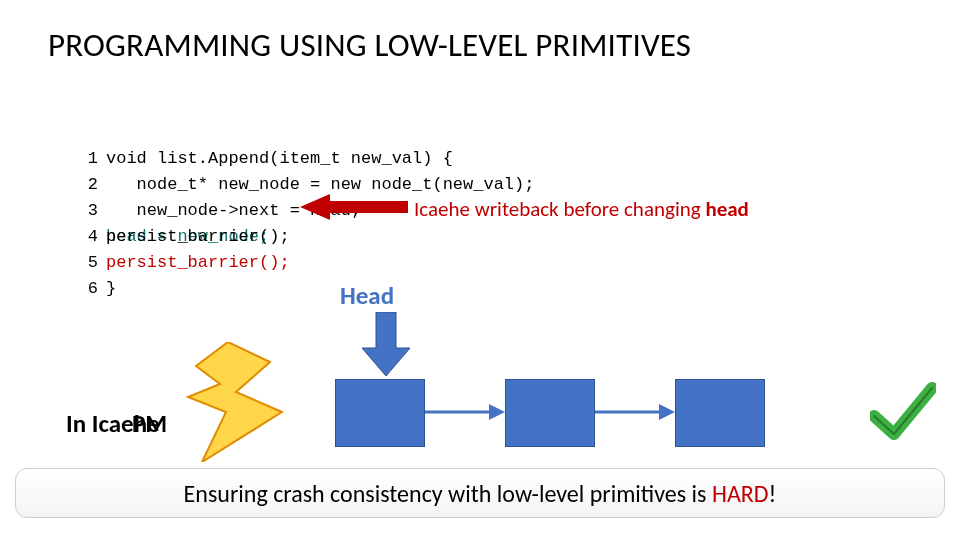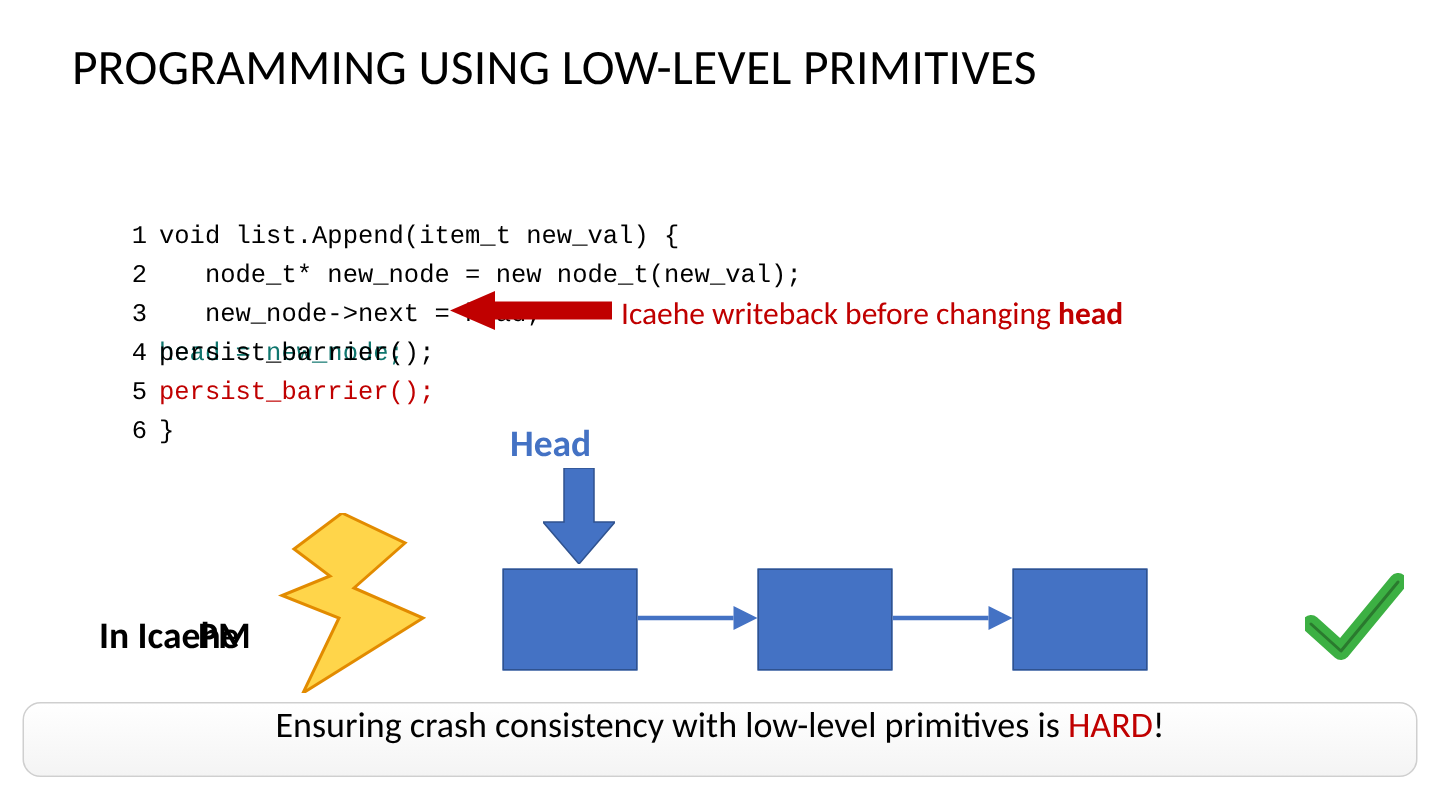--- a/index.html
+++ b/index.html
@@ -37,21 +37,21 @@
 
   .incache { position: absolute; left: 66px; top: 408px; font-size: 25px; color: #000; font-weight: 700; white-space: pre; }
   .incache .shift1 { position: relative; }
   .incache .shift2 { position: relative; margin-left: 22px; }
 
   .check { position: absolute; left: 870px; top: 382px; }
   .check svg { display:block; }
 
   .footer { position: absolute; left: 15px; top: 468px; width: 930px; height: 50px;
             background: linear-gradient(#ffffff,#f4f4f4); border: 1px solid #cfcfcf; border-radius: 12px;
-            display: flex; justify-content: center; font-size: 24px; color: #000; }
+            display: flex; align-items: center; justify-content: center; font-size: 24px; color: #000; }
   .footer .hard { color: #c00000; font-weight: 400; }
 </style>
 </head>
 <body>
 
 <div class="slide">
 
   <div class="title">PROGRAMMING USING LOW-LEVEL PRIMITIVES</div>
 
   <div class="code">

